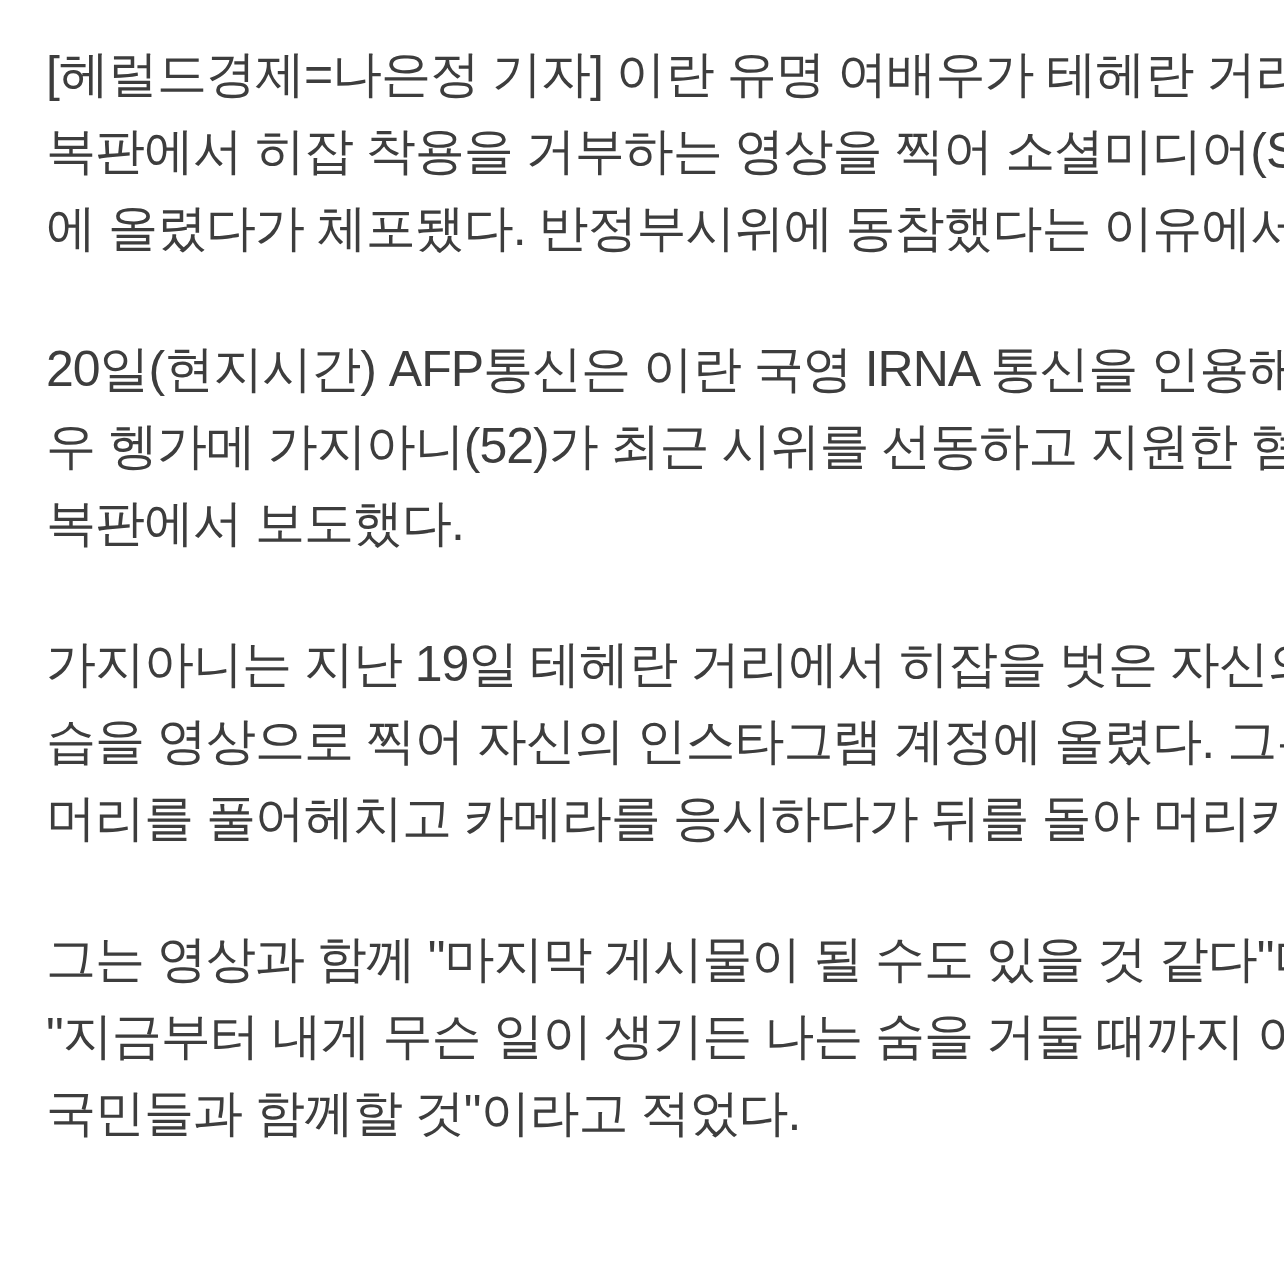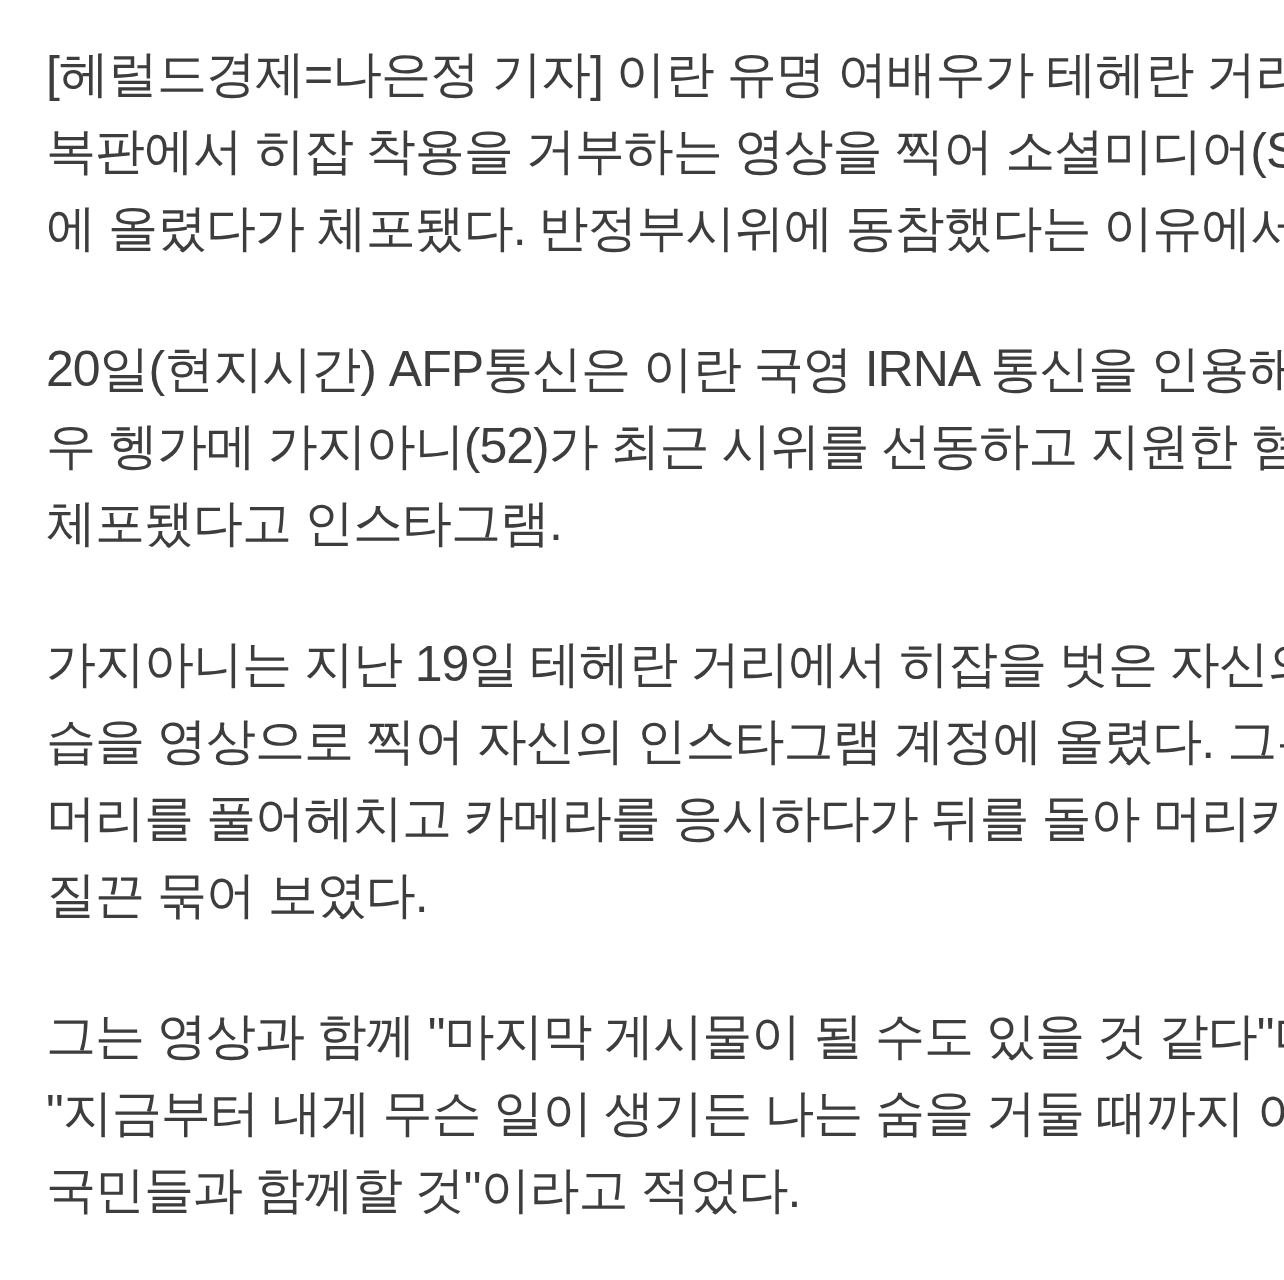--- a/index.html
+++ b/index.html
@@ -39,28 +39,27 @@
 
   <p class="paragraph">
     <span class="line">[헤럴드경제=나은정 기자] 이란 유명 여배우가 테헤란 거리 한</span>
     <span class="line">복판에서 히잡 착용을 거부하는 영상을 찍어 소셜미디어(SNS)</span>
     <span class="line">에 올렸다가 체포됐다. 반정부시위에 동참했다는 이유에서다.</span>
   </p>
 
   <p class="paragraph">
     <span class="line">20일(현지시간) AFP통신은 이란 국영 IRNA 통신을 인용해 배</span>
     <span class="line">우 헹가메 가지아니(52)가 최근 시위를 선동하고 지원한 혐의로</span>
-    <span class="line">체포됐다고 인스타그램.</span>
+    <span class="line">복판에서 보도했다.</span>
   </p>
 
   <p class="paragraph">
     <span class="line">가지아니는 지난 19일 테헤란 거리에서 히잡을 벗은 자신의 모</span>
     <span class="line">습을 영상으로 찍어 자신의 인스타그램 계정에 올렸다. 그는 긴</span>
     <span class="line">머리를 풀어헤치고 카메라를 응시하다가 뒤를 돌아 머리카락을</span>
-    <span class="line">질끈 묶어 보였다.</span>
   </p>
 
   <p class="paragraph">
     <span class="line">그는 영상과 함께 "마지막 게시물이 될 수도 있을 것 같다"며</span>
     <span class="line">"지금부터 내게 무슨 일이 생기든 나는 숨을 거둘 때까지 이란</span>
     <span class="line">국민들과 함께할 것"이라고 적었다.</span>
   </p>
 
 </main>
 

